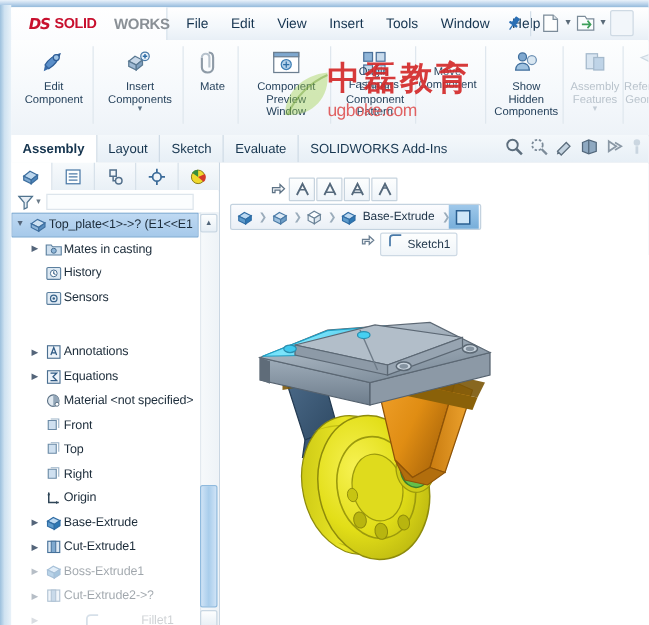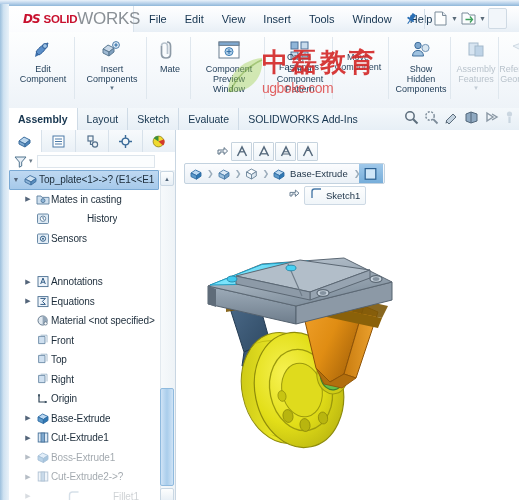--- a/index.html
+++ b/index.html
@@ -39,21 +39,21 @@
     position:absolute;left:9px;top:6px;width:125px;height:27px;
     background:linear-gradient(180deg,#ffffff 0%,#fbfcfe 100%);
     border-right:1px solid #d9e3ec;border-bottom:1px solid #ffffff;
     display:flex;align-items:center;padding-left:14px;box-sizing:border-box;
   }
   .logo-ds{
     color:#c8102e;font-weight:bold;font-size:12px;font-style:italic;
     letter-spacing:-1px;margin-right:4px;font-family:"DejaVu Sans",sans-serif;
   }
   .logo-solid{color:#c8102e;font-weight:bold;font-size:11.5px;letter-spacing:-0.3px;}
-  .logo-works{color:#8a9096;font-weight:normal;font-size:17px;letter-spacing:-0.3px;}
+  .logo-works{color:#8a9096;font-weight:bold;font-size:12px;letter-spacing:-0.3px;padding-left:14px;}
 
   .menu-items{position:absolute;left:140px;top:6px;height:26px;display:flex;align-items:center;}
   .menu-item{
     font-size:11px;color:#14334f;padding:4px 9px;cursor:default;white-space:nowrap;
   }
   .pin-icon{
     position:absolute;left:404px;top:12px;width:14px;height:14px;color:#2a6fb5;
   }
   .menubar-sep{
     position:absolute;left:424px;top:9px;width:1px;height:20px;background:#d4dfe9;
@@ -539,21 +539,21 @@
         <span class="twist">▶</span>
         <span class="ticon">
           <svg width="14" height="13" viewBox="0 0 14 13">
               <path d="M1 3h4l1 1.4h7V11H1z" fill="#cfe0ef" stroke="#5b7f9e" stroke-width=".9"></path>
               <circle cx="7" cy="7.6" r="2" fill="#8fb6d8" stroke="#4a6f91" stroke-width=".8"></circle>
             </svg>
         </span>
         <span class="tlabel">Mates in casting</span>
       </div>
 
-      <div class="trow" style="padding-left:25px;gap:36px;">
+      <div class="trow" style="padding-left:25px;">
         <span class="ticon">
           <svg width="14" height="13" viewBox="0 0 14 13">
               <rect x="1.5" y="2" width="11" height="9.5" rx="1" fill="#dde9f3" stroke="#5b7f9e" stroke-width=".9"></rect>
               <circle cx="7" cy="6.7" r="2.7" fill="#ffffff" stroke="#4a6f91" stroke-width=".8"></circle>
               <path d="M7 5v1.8l1.4.9" stroke="#36628a" stroke-width=".9" fill="none"></path>
             </svg>
         </span>
         <span class="tlabel">History</span>
       </div>
 

